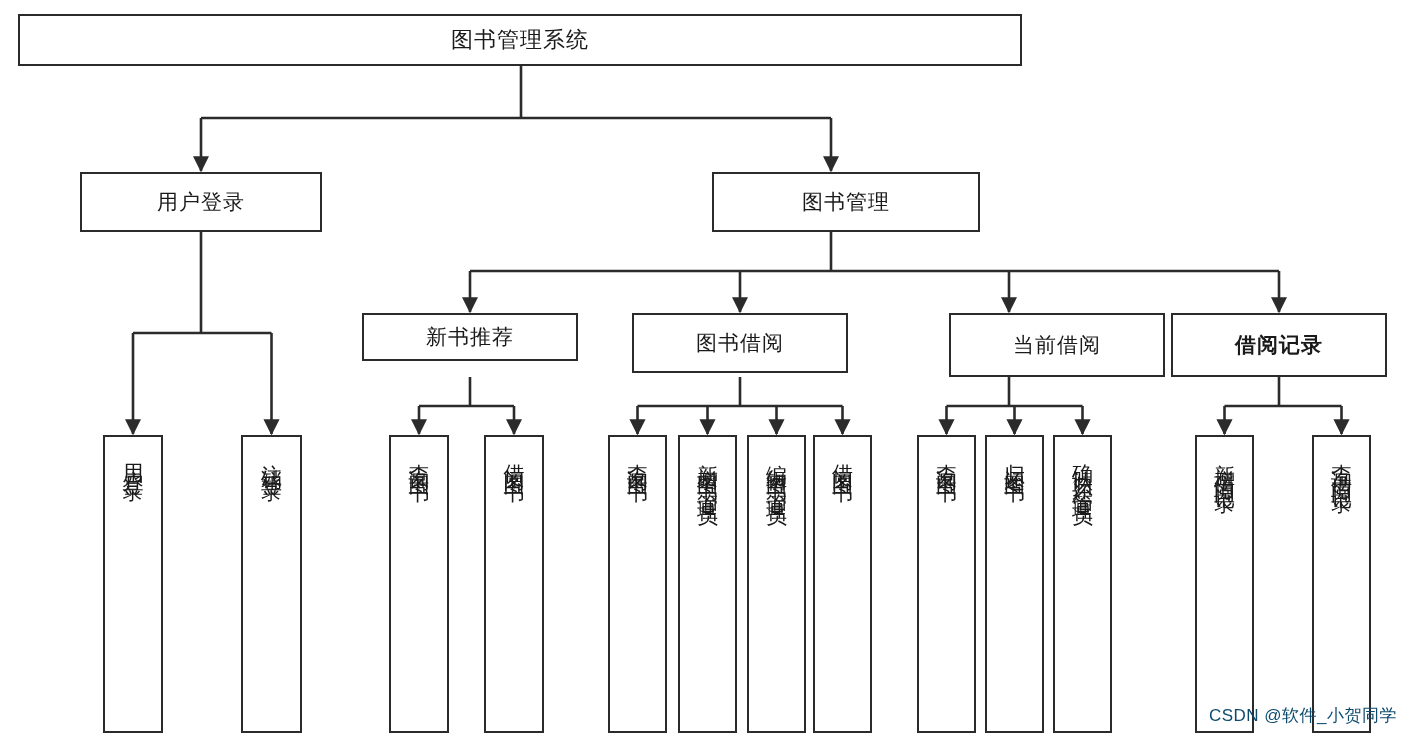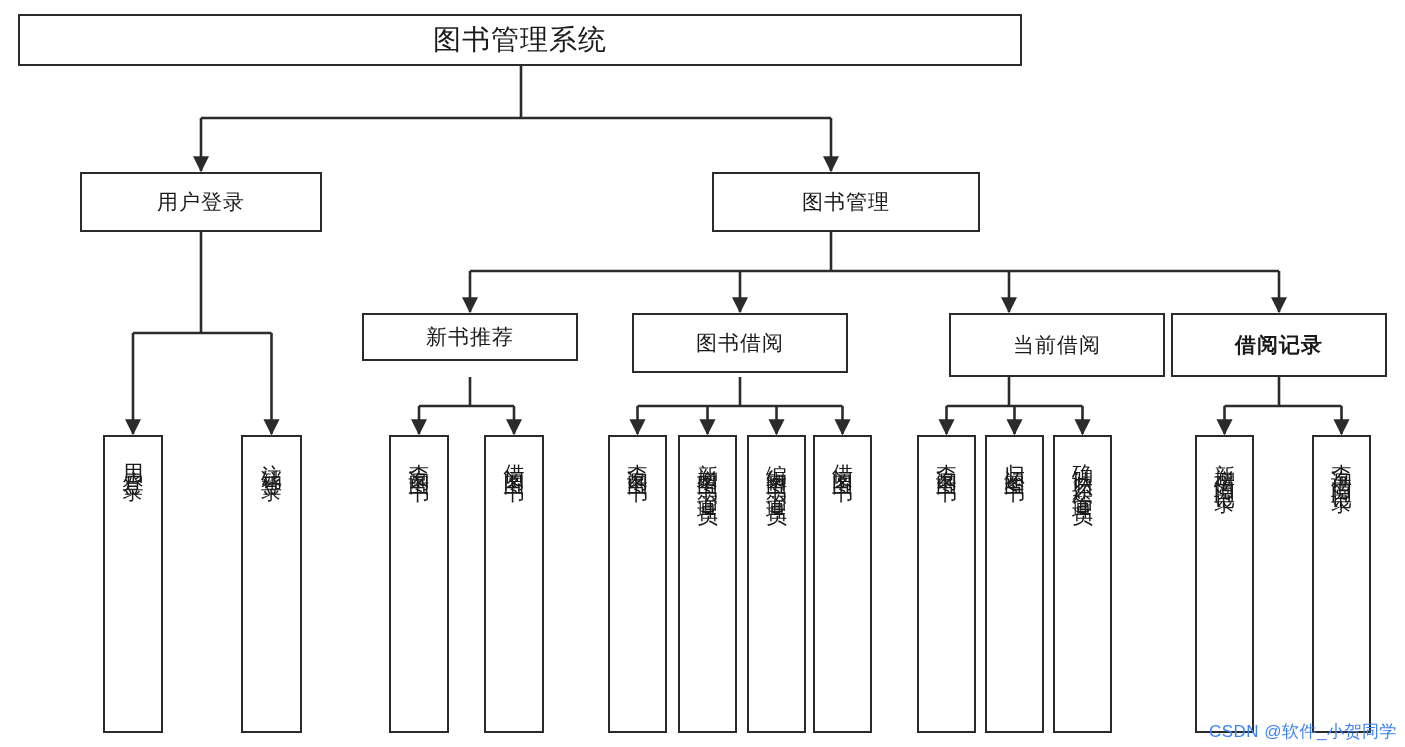--- a/index.html
+++ b/index.html
@@ -22,38 +22,38 @@
     justify-content:center;
     color:#1a1a1a;
   }
   .node .lbl{
     display:block;
     text-align:center;
     line-height:1.18;
     white-space:nowrap;
   }
   .node.h .lbl{font-size:21px;letter-spacing:1px;}
-  .node.root .lbl{font-size:28px;letter-spacing:1px;}
+  .node.root .lbl{font-size:22px;letter-spacing:1px;}
 
   
   .node.v{align-items:flex-start;justify-content:center;padding-top:10px;}
   .node.v .lbl{
     writing-mode:vertical-rl;
     text-orientation:upright;
     font-size:21px;
     line-height:1.05;
     letter-spacing:6px;
     white-space:nowrap;
   }
 
   #watermark{
     position:absolute;
-    right:8px;bottom:4px;
+    right:8px;bottom:20px;
     font-size:17px;
-    color:#3b82f6;
+    color:#0c4a6e;
     letter-spacing:0.5px;
     white-space:nowrap;
     pointer-events:none;
     margin-left:12px;
   }
 </style>
 </head>
 <body>
 
 <div id="stage">

